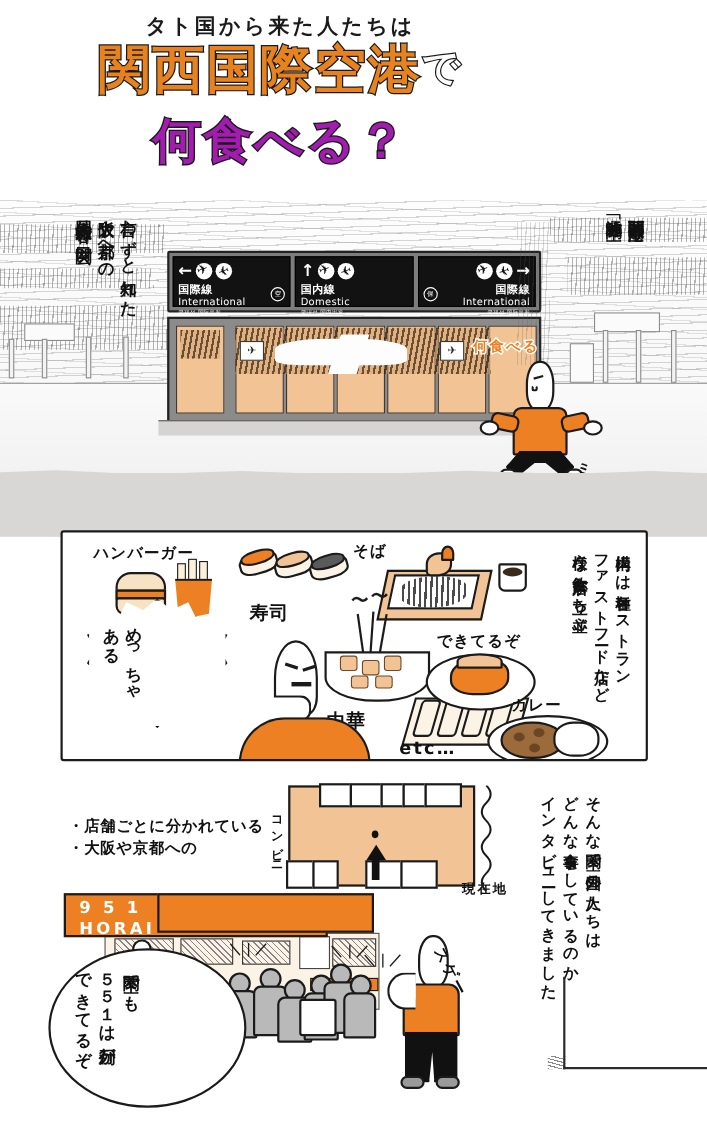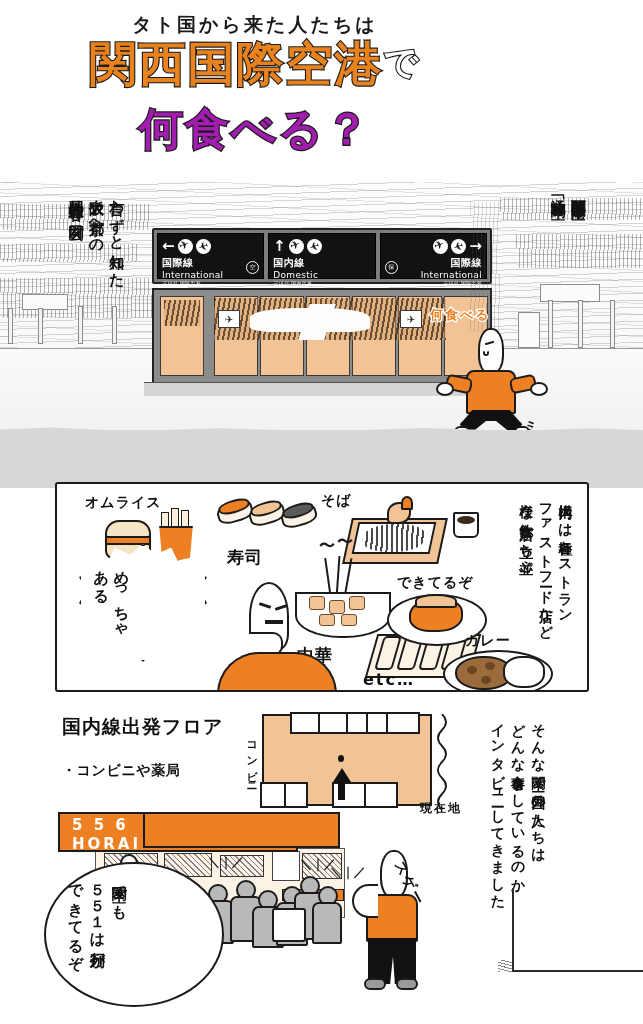--- a/index.html
+++ b/index.html
@@ -425,21 +425,21 @@
     <div class="pants" style="position:absolute;left:8px;top:88px;width:62px;height:26px;clip-path:polygon(0 55%,20% 0,80% 0,100% 55%,88% 100%,58% 42%,42% 42%,12% 100%);"></div>
     <div style="position:absolute;left:2px;top:104px;width:16px;height:12px;background:#fff;border:2.2px solid #1b1b1b;border-radius:6px;"></div>
     <div style="position:absolute;left:62px;top:104px;width:16px;height:12px;background:#fff;border:2.2px solid #1b1b1b;border-radius:6px;"></div>
     <div id="mimi">ミミ</div>
   </div>
 
   <div id="band"></div>
 
   <div id="panel2">
 
-    <div class="food-label" style="left:28px;top:10px;">オムライス</div>
+    <div class="food-label" style="left:28px;top:10px;">ハンバーガー</div>
 
     <div class="burger-bun-t" style="left:48px;top:36px;width:46px;height:18px;"></div>
     <div class="burger-fill" style="left:48px;top:52px;width:46px;height:9px;"></div>
     <div class="burger-bun-b" style="left:48px;top:59px;width:46px;height:16px;"></div>
 
     <div class="fry" style="left:104px;top:28px;width:8px;height:22px;"></div>
     <div class="fry" style="left:114px;top:24px;width:8px;height:26px;"></div>
     <div class="fry" style="left:124px;top:26px;width:8px;height:24px;"></div>
     <div class="fries-box" style="left:99px;top:42px;width:40px;height:36px;"></div>
 
@@ -505,22 +505,22 @@
       <div style="position:absolute;left:48px;top:38px;width:18px;height:4px;background:#1b1b1b;"></div>
       <div style="position:absolute;left:32px;top:50px;width:34px;height:24px;background:#fff;border:2.4px solid #1b1b1b;border-left:none;border-radius:0 10px 10px 0;"></div>
       <div style="position:absolute;left:0px;top:70px;width:120px;height:42px;background:#ED8022;border:2.4px solid #1b1b1b;border-radius:60px 60px 0 0;border-bottom:none;"></div>
     </div>
 
     <div id="panel2-vtext" class="vtext">構内には各種レストラン
 ファストフード店など
 様々な飲食店が立ち並ぶ</div>
   </div>
 
-  <div id="floor-title">国内線出発フロア</div>
-  <div class="floor-bullet" id="fb2">・コンビニや薬局</div>
+  <div class="floor-bullet" id="fb1">・店舗ごとに分かれている</div>
+  <div class="floor-bullet" id="fb2">・大阪や京都への</div>
 
   <div id="map">
     <div id="map-corridor"></div>
     <div class="map-store" style="left:28px;top:-2px;width:30px;height:22px;"></div>
     <div class="map-store" style="left:56px;top:-2px;width:30px;height:22px;"></div>
     <div class="map-store" style="left:84px;top:-2px;width:22px;height:22px;"></div>
     <div class="map-store" style="left:104px;top:-2px;width:22px;height:22px;"></div>
     <div class="map-store" style="left:124px;top:-2px;width:34px;height:22px;"></div>
     <div class="map-store" style="left:-2px;top:68px;width:26px;height:26px;"></div>
     <div class="map-store" style="left:22px;top:68px;width:24px;height:26px;"></div>
@@ -545,21 +545,21 @@
     <div class="shop-hatch" style="left:8px;top:4px;width:54px;height:28px;"></div>
     <div class="shop-hatch" style="left:68px;top:4px;width:48px;height:24px;"></div>
     <div class="shop-hatch" style="left:124px;top:6px;width:44px;height:22px;"></div>
     <div style="position:absolute;left:176px;top:2px;width:28px;height:30px;background:#fff;border:1.5px solid #444;"></div>
     <div class="shop-hatch" style="left:206px;top:4px;width:40px;height:26px;"></div>
     <div style="position:absolute;left:186px;top:40px;width:62px;height:12px;background:#ED8022;border:1.6px solid #1b1b1b;"></div>
   </div>
   <div id="horai-sign"></div>
   <div id="horai-sign2"></div>
   <div id="horai-text">
-    <div>5 5 6</div>
+    <div>9 5 1</div>
     <div>HORAI</div>
   </div>
 
   <div id="counter"></div>
   <div id="counter-w1"></div>
   <div id="counter-w2"></div>
   <div class="cp-head" style="left:120px;top:854px;width:18px;height:18px;background:#fff;"></div>
   <div class="cp-body" style="left:114px;top:868px;width:30px;height:22px;background:#fff;"></div>
 
   <div class="sparkle" style="left:208px;top:854px;">＼｜／</div>

